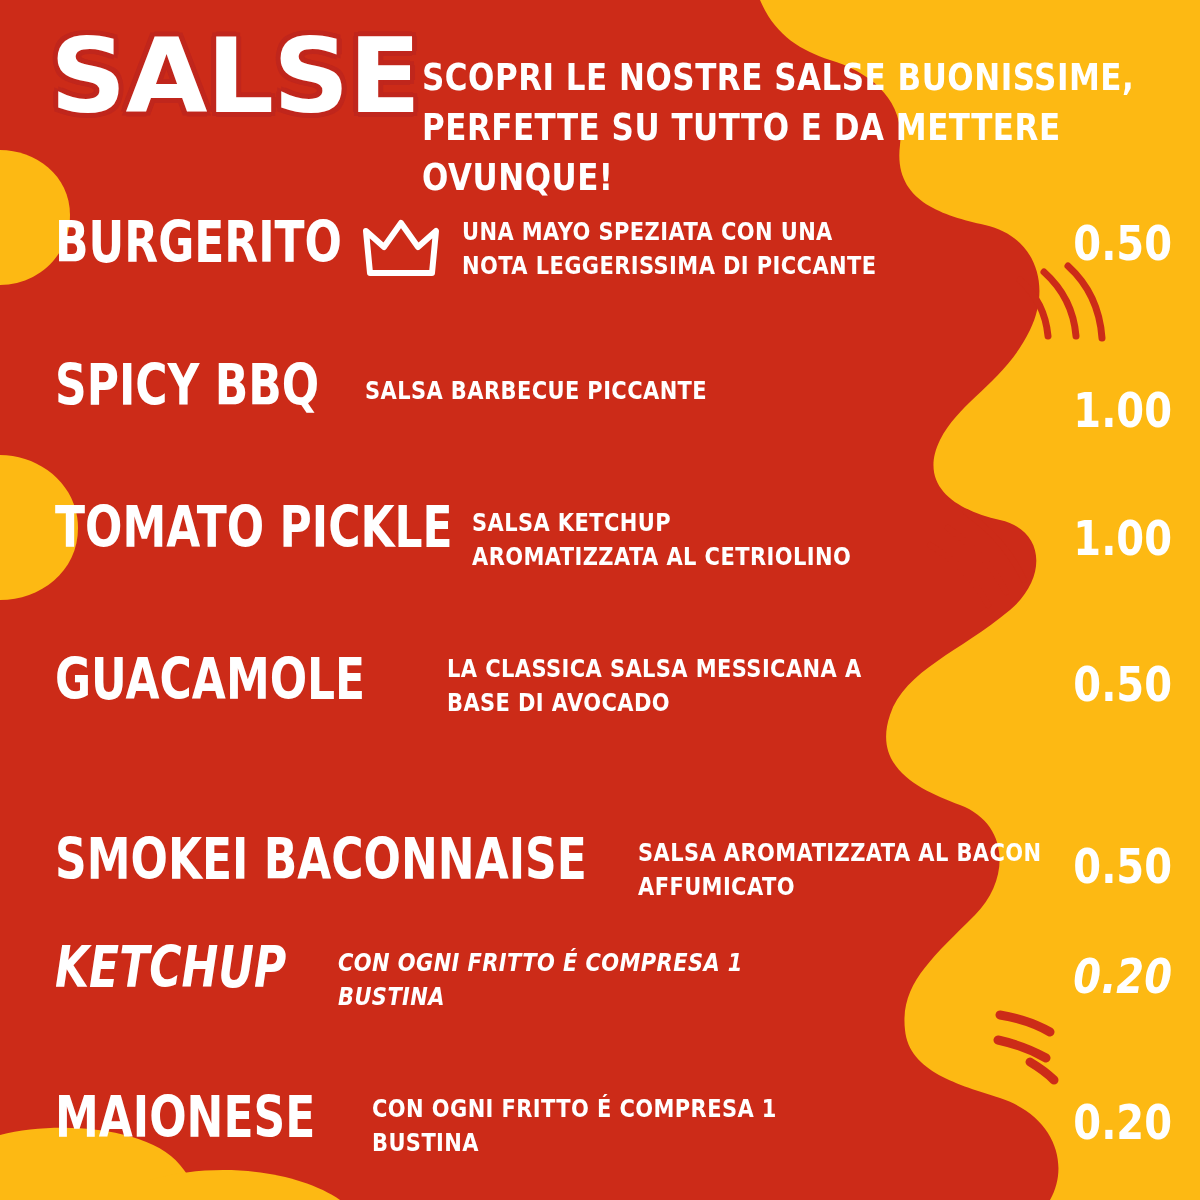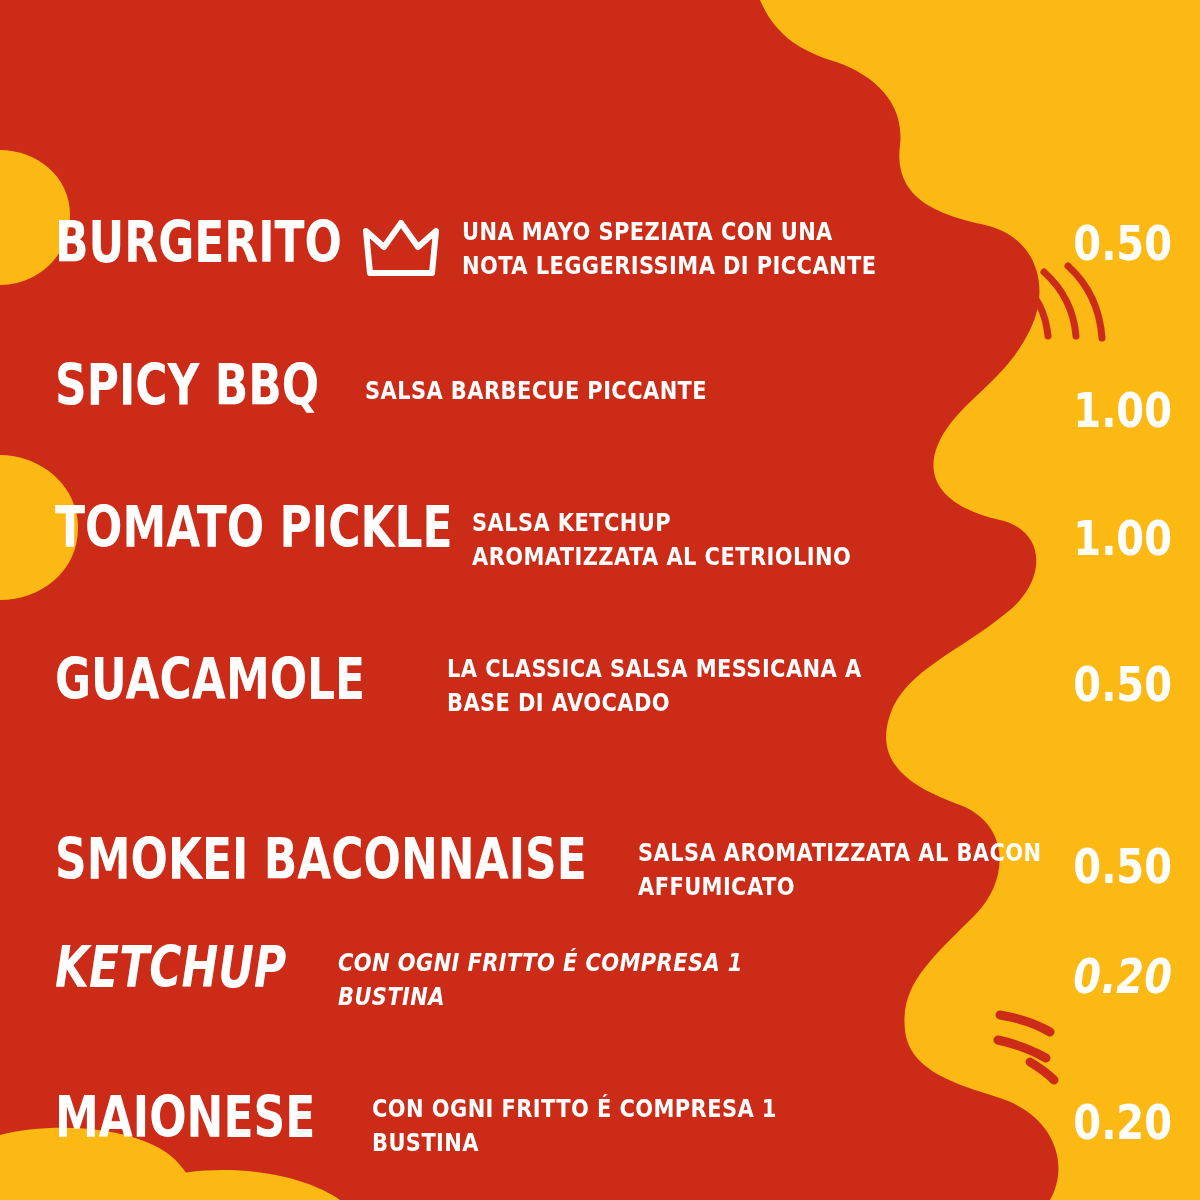--- a/index.html
+++ b/index.html
@@ -164,20 +164,25 @@
     </g>
     <g stroke="#cc2b18" stroke-width="9" fill="none" stroke-linecap="round">
       <path d="M1000,1015 C1018,1018 1036,1024 1050,1032"></path>
       <path d="M998,1040 C1016,1044 1032,1050 1046,1058"></path>
       <path d="M1030,1062 C1040,1068 1048,1074 1054,1080"></path>
     </g>
   </svg>
 
   <div class="content">
 
+    <div class="header">
+      <div class="title">SALSE</div>
+      <div class="subtitle">SCOPRI LE NOSTRE SALSE BUONISSIME,
+PERFETTE SU TUTTO E DA METTERE OVUNQUE!</div>
+    </div>
 
     <div class="item" style="top:205px;">
       <div class="item-name" style="left:55px; top:14px;">BURGERITO</div>
       <svg class="crown" style="left:362px; top:14px;" width="78" height="62" viewBox="0 0 78 62">
         <path d="M8,54 L4,12 L22,28 L39,4 L56,28 L74,12 L70,54 Z" fill="none" stroke="#ffffff" stroke-width="6" stroke-linejoin="round" stroke-linecap="round"></path>
       </svg>
       <div class="item-desc" style="left:462px; top:10px;">UNA MAYO SPEZIATA CON UNA
 NOTA LEGGERISSIMA DI PICCANTE</div>
       <div class="item-price" style="top:16px;">0.50</div>
     </div>

